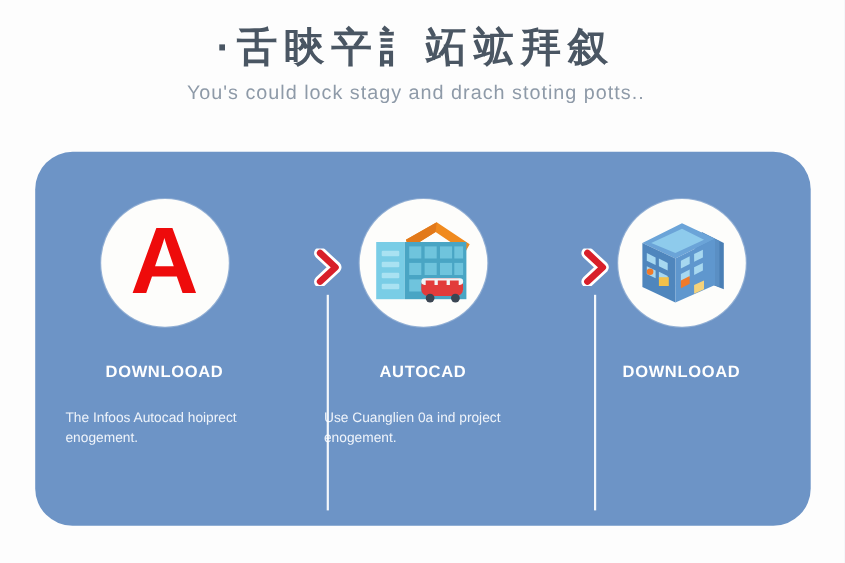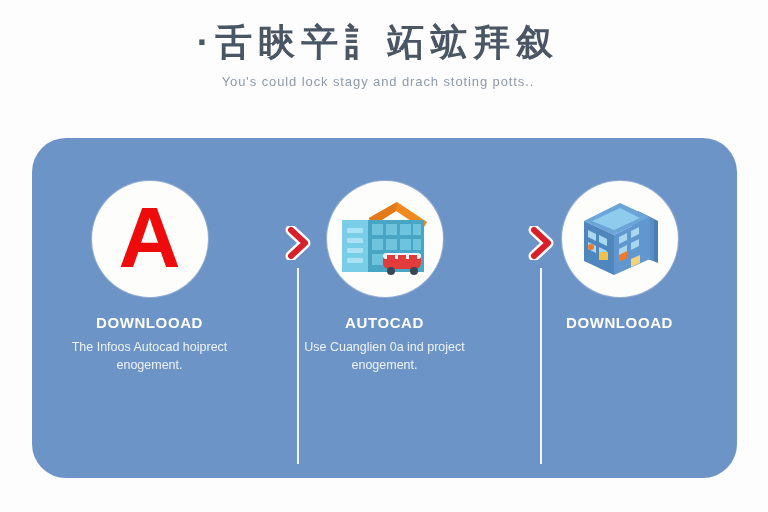--- a/index.html
+++ b/index.html
@@ -25,21 +25,21 @@
     font-size:37px;
     font-weight:bold;
     letter-spacing:6px;
     color:#4a5663;
     line-height:1.15;
     text-shadow:0 1px 0 rgba(255,255,255,.6);
     white-space:nowrap;
   }
   .subtitle{
     margin-top:9px;
-    font-size:13px;
+    font-size:18px;
     letter-spacing:.9px;
     color:#8e9aa8;
     white-space:nowrap;
   }
 
   
   .panel{
     position:absolute;
     left:32px;top:138px;
     width:705px;height:340px;
@@ -75,33 +75,33 @@
   .letter-a{
     font-size:86px;
     font-weight:bold;
     color:#ee0b0b;
     line-height:1;
     font-family:"Liberation Sans", sans-serif;
     margin-top:-4px;
   }
 
   .step-label{
-    margin-top:17px;
+    margin-top:33px;
     font-size:15px;
     font-weight:bold;
     letter-spacing:.6px;
     color:#ffffff;
     text-align:center;
   }
   .step-desc{
-    margin-top:7px;
+    margin-top:24px;
     font-size:12.5px;
     line-height:1.45;
     color:#eef3fa;
-    text-align:center;
+    text-align:left;
     max-width:180px;
   }
 
   
   .connector{
     position:absolute;
     top:88px;
     width:46px;
     display:flex;
     flex-direction:column;

